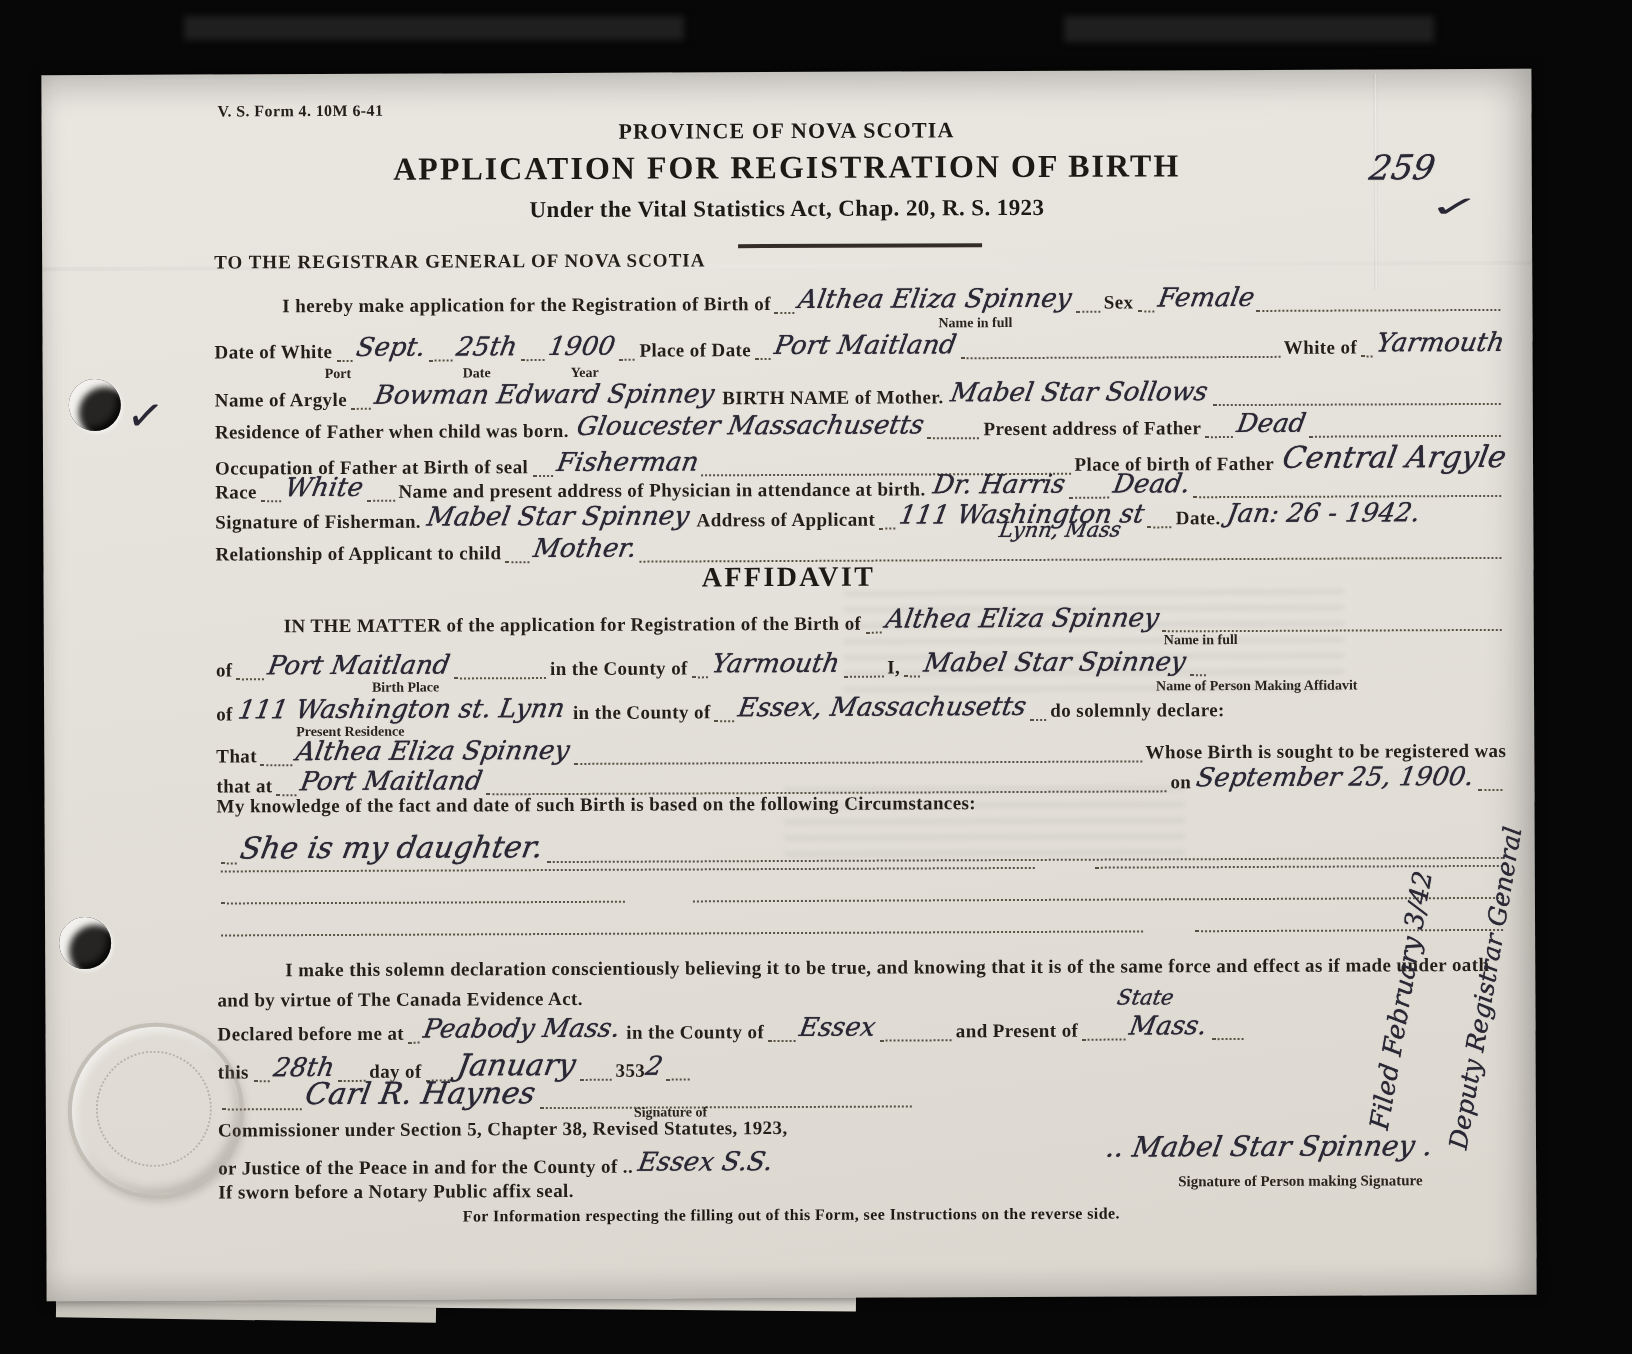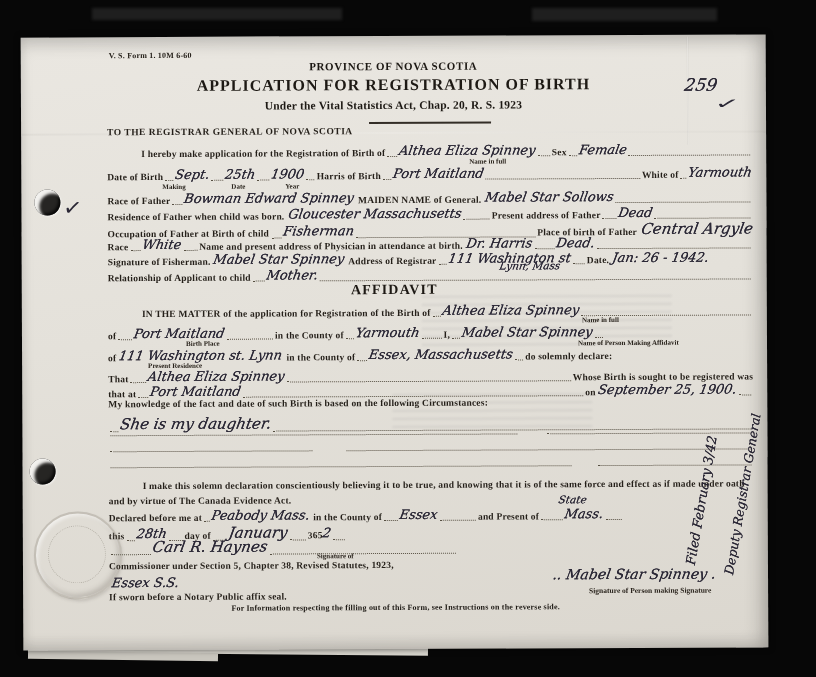--- a/index.html
+++ b/index.html
@@ -51,21 +51,21 @@
   <div class="underlay" style="left:28px;top:645px;width:400px;height:9px;transform:rotate(.5deg);"></div>
   <div class="underlay" style="left:28px;top:652px;width:190px;height:8px;background:#c9c6be;transform:rotate(.8deg);"></div>
 
   <div class="paper">
 
     <div class="crease" style="left:666px;top:2px;width:2px;height:108px;"></div>
     <div class="crease" style="left:0;top:96px;width:745px;height:2px;opacity:.5;"></div>
     <div class="smudge" style="left:400px;top:258px;width:250px;height:58px;"></div>
     <div class="smudge" style="left:370px;top:352px;width:200px;height:46px;"></div>
 
-    <div class="pt" style="position:absolute;left:88px;top:14px;font-size:8px;">V. S. Form 1. 10M 6-60</div>
+    <div class="pt" style="position:absolute;left:88px;top:14px;font-size:8px;">V. S. Form 4. 10M 6-41</div>
     <div class="hd pt" style="top:24px;font-size:11px;letter-spacing:.6px;">PROVINCE OF NOVA SCOTIA</div>
     <div class="hd pt" style="top:40px;font-size:16px;letter-spacing:1px;">APPLICATION FOR REGISTRATION OF BIRTH</div>
     <div class="hd pt" style="top:63px;font-size:11.5px;">Under the Vital Statistics Act, Chap. 20, R. S. 1923</div>
     <div class="rule" style="left:348px;top:86px;width:122px;height:1.5px;"></div>
     <div class="hw xl" style="position:absolute;left:664px;top:40px;">259</div>
     <div class="chk" style="left:700px;top:60px;font-size:15px;transform:scaleX(2) rotate(4deg);">✓</div>
     <div class="pt" style="position:absolute;left:86px;top:90px;letter-spacing:.5px;">TO THE REGISTRAR GENERAL OF NOVA SCOTIA</div>
 
     <div class="fl" style="top:108px;padding-left:34px;">
       <span class="pt">I hereby make application for the Registration of Birth of</span>
@@ -73,61 +73,61 @@
       <span class="hw">Althea Eliza Spinney</span>
       <span class="dt" style="width:12px"></span>
       <span class="pt">Sex</span>
       <span class="dt" style="width:8px"></span>
       <span class="hw">Female</span>
       <span class="dt" style="flex:1"></span>
     </div>
     <div class="sub" style="left:448px;top:122px;">Name in full</div>
 
     <div class="fl" style="top:131px;">
-      <span class="pt">Date of Birth</span>
+      <span class="pt">Date of White</span>
       <span class="dt" style="width:8px"></span>
       <span class="hw">Sept.</span>
       <span class="dt" style="width:12px"></span>
       <span class="hw">25th</span>
       <span class="dt" style="width:12px"></span>
       <span class="hw">1900</span>
       <span class="dt" style="width:8px"></span>
-      <span class="pt">Harris of Birth</span>
+      <span class="pt">Place of Date</span>
       <span class="dt" style="width:8px"></span>
       <span class="hw">Port Maitland</span>
       <span class="dt" style="flex:1"></span>
       <span class="pt">White of</span>
       <span class="dt" style="width:6px"></span>
       <span class="hw">Yarmouth</span>
     </div>
-    <div class="sub" style="left:141px;top:146px;">Making</div>
+    <div class="sub" style="left:141px;top:146px;">Port</div>
     <div class="sub" style="left:210px;top:146px;">Date</div>
     <div class="sub" style="left:264px;top:146px;">Year</div>
 
     <div class="fl" style="top:155px;">
-      <span class="pt">Race of Father</span>
+      <span class="pt">Name of Argyle</span>
       <span class="dt" style="width:10px"></span>
       <span class="hw">Bowman Edward Spinney</span>
-      <span class="pt" style="margin-left:4px">MAIDEN NAME of General.</span>
+      <span class="pt" style="margin-left:4px">BIRTH NAME of Mother.</span>
       <span class="hw" style="margin-left:4px">Mabel Star Sollows</span>
       <span class="dt" style="flex:1"></span>
     </div>
 
     <div class="fl" style="top:171px;">
       <span class="pt">Residence of Father when child was born.</span>
       <span class="hw" style="margin-left:4px">Gloucester Massachusetts</span>
       <span class="dt" style="width:26px"></span>
       <span class="pt">Present address of Father</span>
       <span class="dt" style="width:14px"></span>
       <span class="hw">Dead</span>
       <span class="dt" style="flex:1"></span>
     </div>
 
     <div class="fl" style="top:186px;">
-      <span class="pt">Occupation of Father at Birth of child</span>
+      <span class="pt">Occupation of Father at Birth of seal</span>
       <span class="dt" style="width:10px"></span>
       <span class="hw">Fisherman</span>
       <span class="dt" style="flex:1"></span>
       <span class="pt">Place of birth of Father</span>
       <span class="hw lg" style="margin-left:4px">Central Argyle</span>
     </div>
 
     <div class="fl" style="top:201px;">
       <span class="pt">Race</span>
       <span class="dt" style="width:10px"></span>
@@ -136,21 +136,21 @@
       <span class="pt">Name and present address of Physician in attendance at birth.</span>
       <span class="hw" style="margin-left:4px">Dr. Harris</span>
       <span class="dt" style="width:20px"></span>
       <span class="hw">Dead.</span>
       <span class="dt" style="flex:1"></span>
     </div>
 
     <div class="fl" style="top:216px;">
       <span class="pt">Signature of Fisherman.</span>
       <span class="hw" style="margin-left:3px">Mabel Star Spinney</span>
-      <span class="pt" style="margin-left:4px">Address of Registrar</span>
+      <span class="pt" style="margin-left:4px">Address of Applicant</span>
       <span class="dt" style="width:8px"></span>
       <span class="hw">111 Washington st</span>
       <span class="dt" style="width:12px"></span>
       <span class="pt">Date.</span>
       <span class="hw" style="margin-left:3px">Jan: 26 - 1942.</span>
     </div>
     <div class="hw sm" style="position:absolute;left:478px;top:224px;">Lynn, Mass</div>
 
     <div class="fl" style="top:232px;">
       <span class="pt">Relationship of Applicant to child</span>
@@ -258,35 +258,36 @@
 
     <div class="fl" style="top:488px;">
       <span class="pt">this</span>
       <span class="dt" style="width:8px"></span>
       <span class="hw">28th</span>
       <span class="dt" style="width:14px"></span>
       <span class="pt">day of</span>
       <span class="dt" style="width:14px"></span>
       <span class="hw lg">January</span>
       <span class="dt" style="width:16px"></span>
-      <span class="pt">365</span>
+      <span class="pt">353</span>
       <span class="hw">2</span>
       <span class="dt" style="width:12px"></span>
     </div>
 
     <div class="fl" style="top:502px;right:310px;">
       <span class="dt" style="width:40px"></span>
       <span class="hw lg">Carl R. Haynes</span>
       <span class="dt" style="flex:1"></span>
     </div>
     <div class="sub" style="left:294px;top:516px;">Signature of</div>
 
     <div class="pt" style="position:absolute;left:86px;top:524px;">Commissioner under Section 5, Chapter 38, Revised Statutes, 1923,</div>
 
     <div class="fl" style="top:539px;right:330px;">
+      <span class="pt">or Justice of the Peace in and for the County of ..</span>
       <span class="hw" style="margin-left:3px">Essex S.S.</span>
     </div>
 
     <div class="pt" style="position:absolute;left:86px;top:555px;">If sworn before a Notary Public affix seal.</div>
 
     <div class="hw" style="position:absolute;left:530px;top:531px;font-size:14px;">.. Mabel Star Spinney .</div>
     <div class="sub" style="left:566px;top:551px;font-size:7.5px;">Signature of Person making Signature</div>
 
     <div class="hd pt" style="top:567px;font-size:8px;">For Information respecting the filling out of this Form, see Instructions on the reverse side.</div>
 

